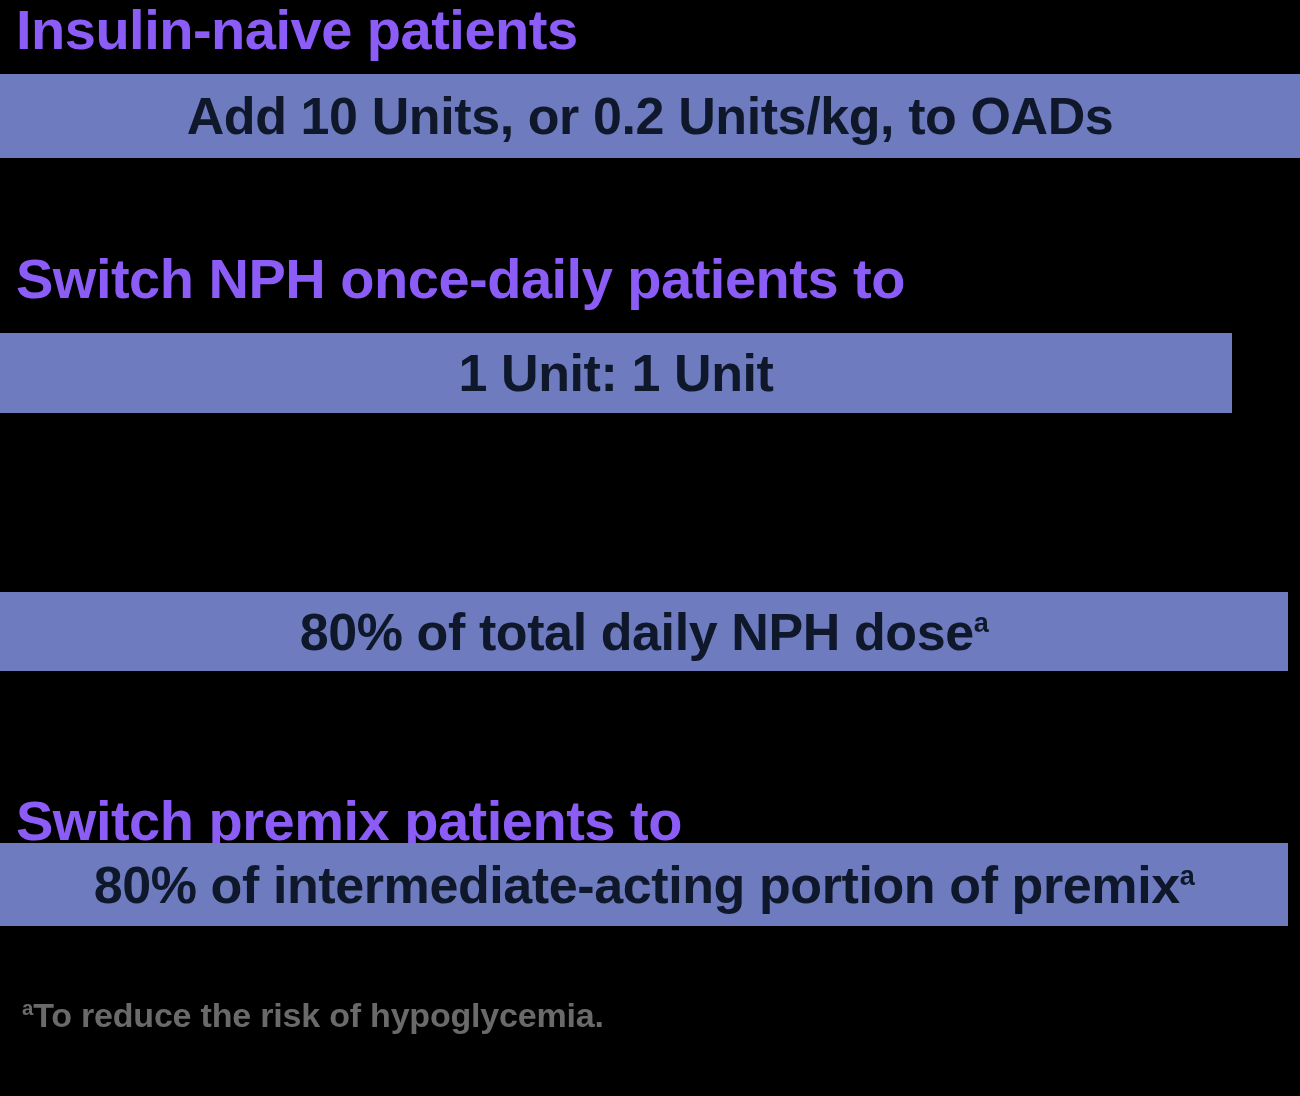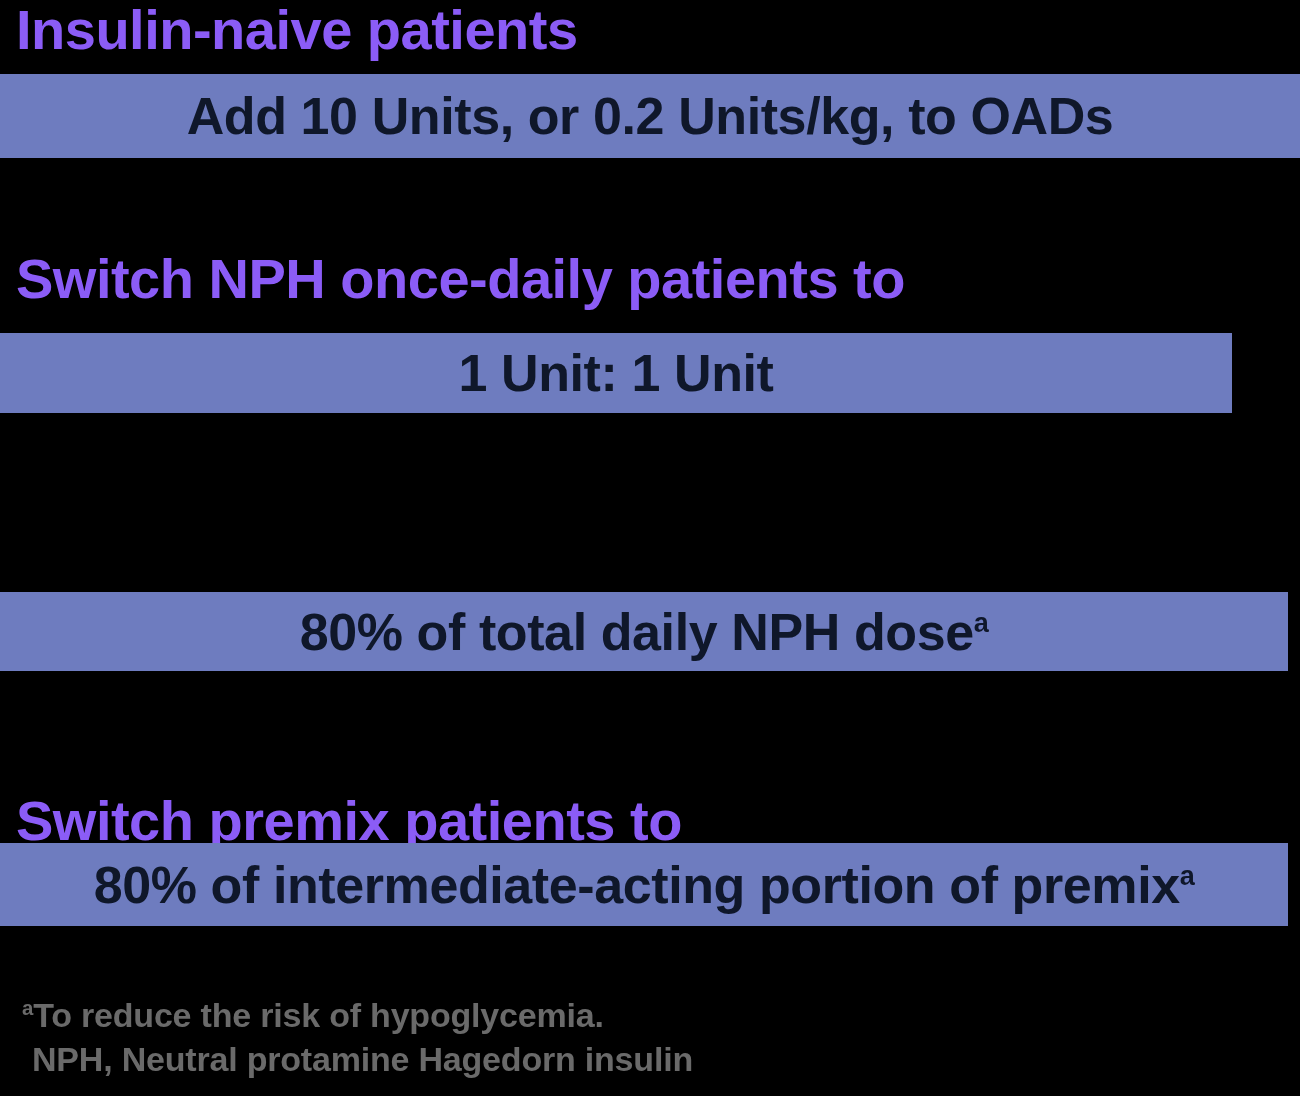--- a/index.html
+++ b/index.html
@@ -116,16 +116,15 @@
     <span class="bar-text"><span>80% of total daily NPH dose</span><span class="sup">a</span></span>
   </div>
 
   <div class="heading" id="heading-4">Switch premix patients to</div>
   <div class="bar" id="bar-4">
     <span class="bar-text"><span>80% of intermediate-acting portion of premix</span><span class="sup">a</span></span>
   </div>
 
   <div class="footnotes">
     <div class="footnote"><span class="sup-note">a</span><span>To reduce the risk of hypoglycemia.</span></div>
-    <div class="footnote footnote-indent">NPH, Neutral protamine Hagedorn insulin</div>
   </div>
 
 </div>
 
 </body></html>

